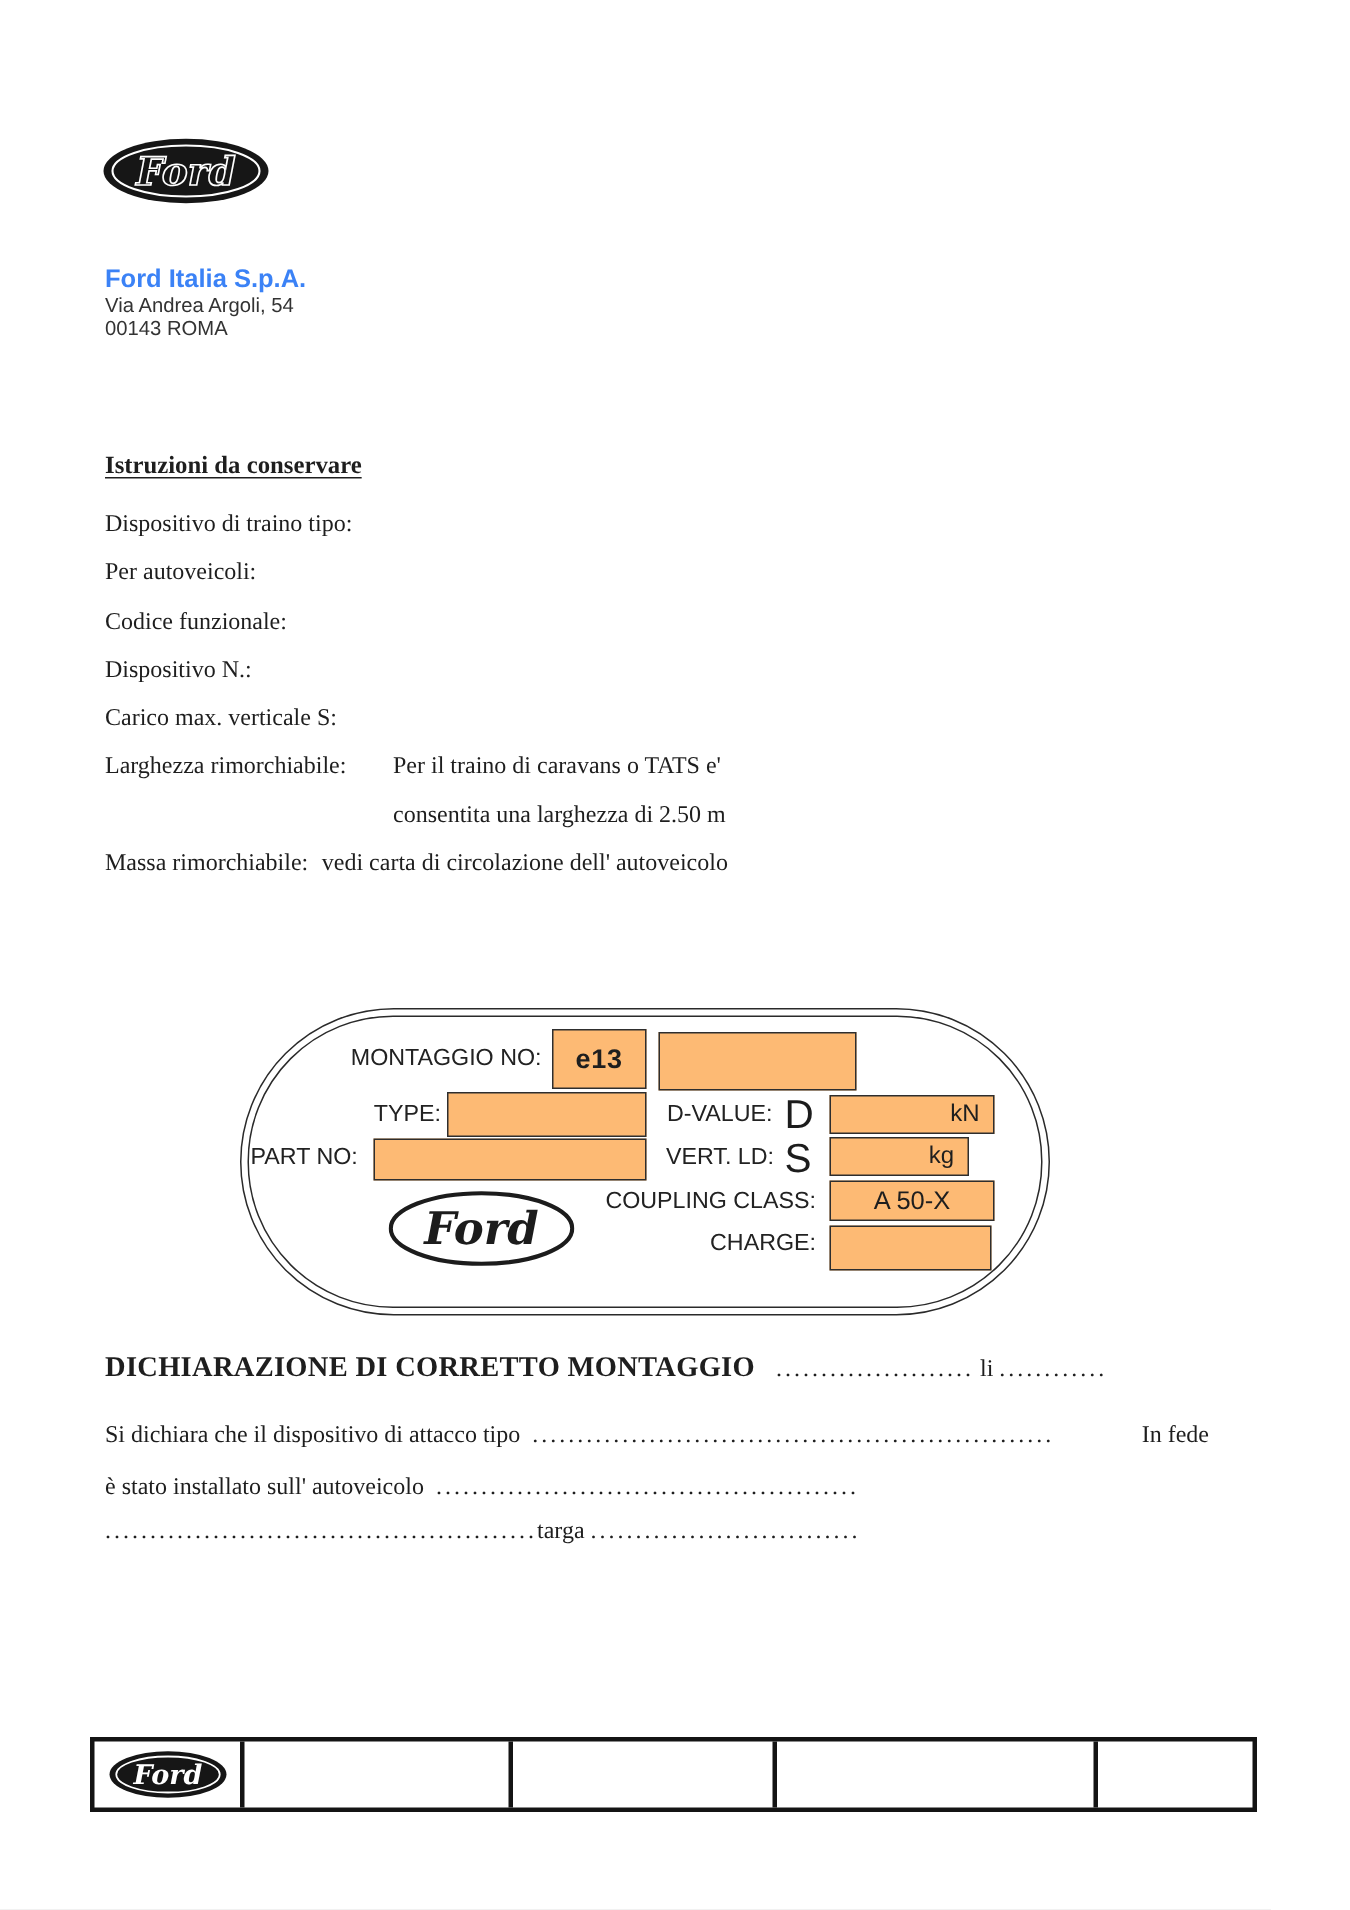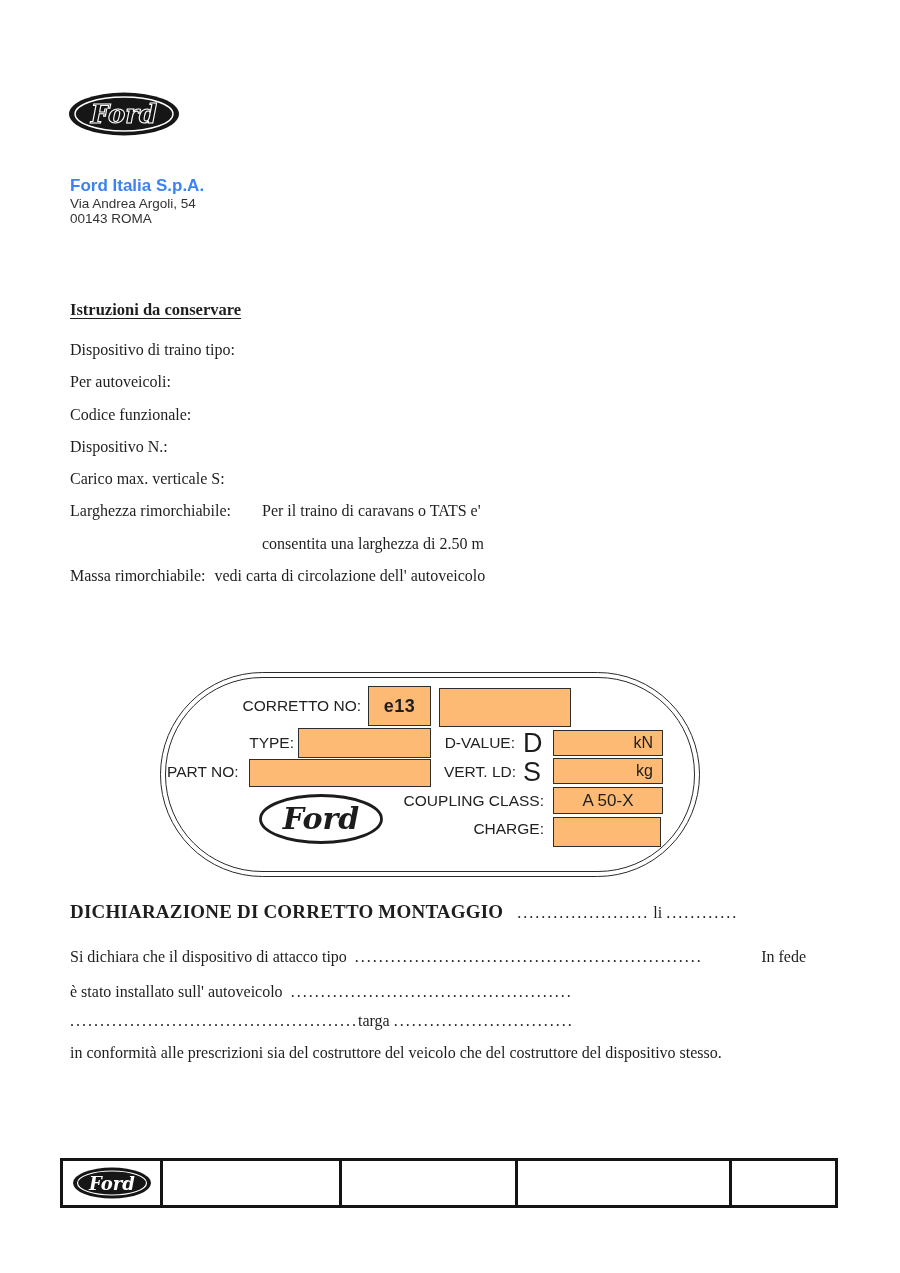--- a/index.html
+++ b/index.html
@@ -38,21 +38,21 @@
   .approval-val{font-weight:bold;font-size:18px;letter-spacing:0.5px;}
   .unit-val{display:block;text-align:right;padding-right:9px;font-family:"Liberation Sans",sans-serif;
     font-size:16px;line-height:23px;}
   .cc-val{font-size:17px;}
   .sym{position:absolute;font-family:"Liberation Sans",sans-serif;font-size:27px;line-height:28px;color:#1c1c1c;}
   .b-approval{left:207px;top:13px;width:63px;height:40px;}
   .b-extra{left:278px;top:15px;width:132px;height:39px;}
   .b-type{left:137px;top:55px;width:133px;height:30px;}
   .b-kn{left:392px;top:57px;width:110px;height:26px;}
   .b-part{left:88px;top:86px;width:182px;height:28px;}
-  .b-kg{left:392px;top:85px;width:110px;height:26px;}
+  .b-kg{left:392px;top:85px;width:93px;height:26px;}
   .b-cc{left:392px;top:114px;width:110px;height:27px;}
   .b-charge{left:392px;top:144px;width:108px;height:30px;}
   .plate-logo{position:absolute;left:98px;top:121px;width:124px;height:50px;}
   
   .decl-title{position:absolute;left:70px;top:901px;width:770px;white-space:nowrap;}
   .decl-title .t{font-size:19px;font-weight:bold;letter-spacing:0.2px;}
   .dots{letter-spacing:2px;font-size:16px;}
   .decl-line{position:absolute;left:70px;width:768px;font-size:16px;white-space:nowrap;}
   .dl1{top:948px;} .dl2{top:983px;} .dl3{top:1012px;} .dl4{top:1044px;}
   .in-fede{position:absolute;right:32px;top:0;}
@@ -112,21 +112,21 @@
     </div>
     <div class="field-row">
       <span class="f-label">Massa rimorchiabile:</span>
       <span class="f-value sp">vedi carta di circolazione dell' autoveicolo</span>
     </div>
   </div>
 
   <div class="plate">
     <div class="plate-inner"></div>
 
-    <span class="pl-label" style="right:338px;top:23px;">CORRETTO NO:</span>
+    <span class="pl-label" style="right:338px;top:23px;">MONTAGGIO NO:</span>
     <div class="pbox b-approval">
       <span class="center-val approval-val">e13</span>
     </div>
     <div class="pbox b-extra"></div>
 
     <span class="pl-label" style="right:405px;top:60px;">TYPE:</span>
     <div class="pbox b-type"></div>
 
     <span class="pl-label" style="right:184px;top:60px;">D-VALUE:</span>
     <span class="sym" style="left:362px;top:56px;">D</span>
@@ -170,21 +170,20 @@
 
   <div class="decl-line dl2">
     <span>è stato installato sull' autoveicolo</span><span class="dots ms">...............................................</span>
   </div>
 
   <div class="decl-line dl3">
     <span class="dots">................................................</span><span>targa</span>
     <span class="dots">..............................</span>
   </div>
 
-  <div class="decl-line dl4">in conformità alle prescrizioni sia del costruttore del veicolo che del costruttore del dispositivo stesso.</div>
 
   <div class="footer-table">
     <div class="ft-cell ft-c0">
       <svg class="footer-logo" viewBox="0 0 80 32">
         <ellipse cx="40" cy="16" rx="39" ry="15.5" fill="#161616"></ellipse>
         <ellipse cx="40" cy="16" rx="34.5" ry="12" fill="none" stroke="#ffffff" stroke-width="1.2"></ellipse>
         <text x="40" y="22.5" text-anchor="middle" font-family="'DejaVu Serif',serif" font-style="italic" font-weight="bold" font-size="18" fill="#ffffff">Ford</text>
       </svg>
     </div>
     <div class="ft-cell ft-c1"></div>

